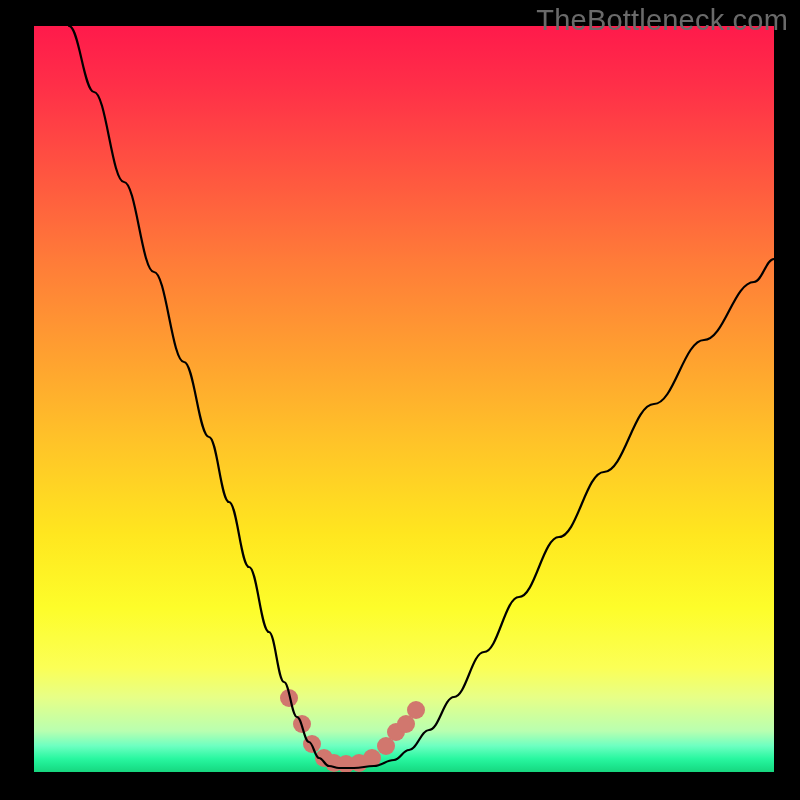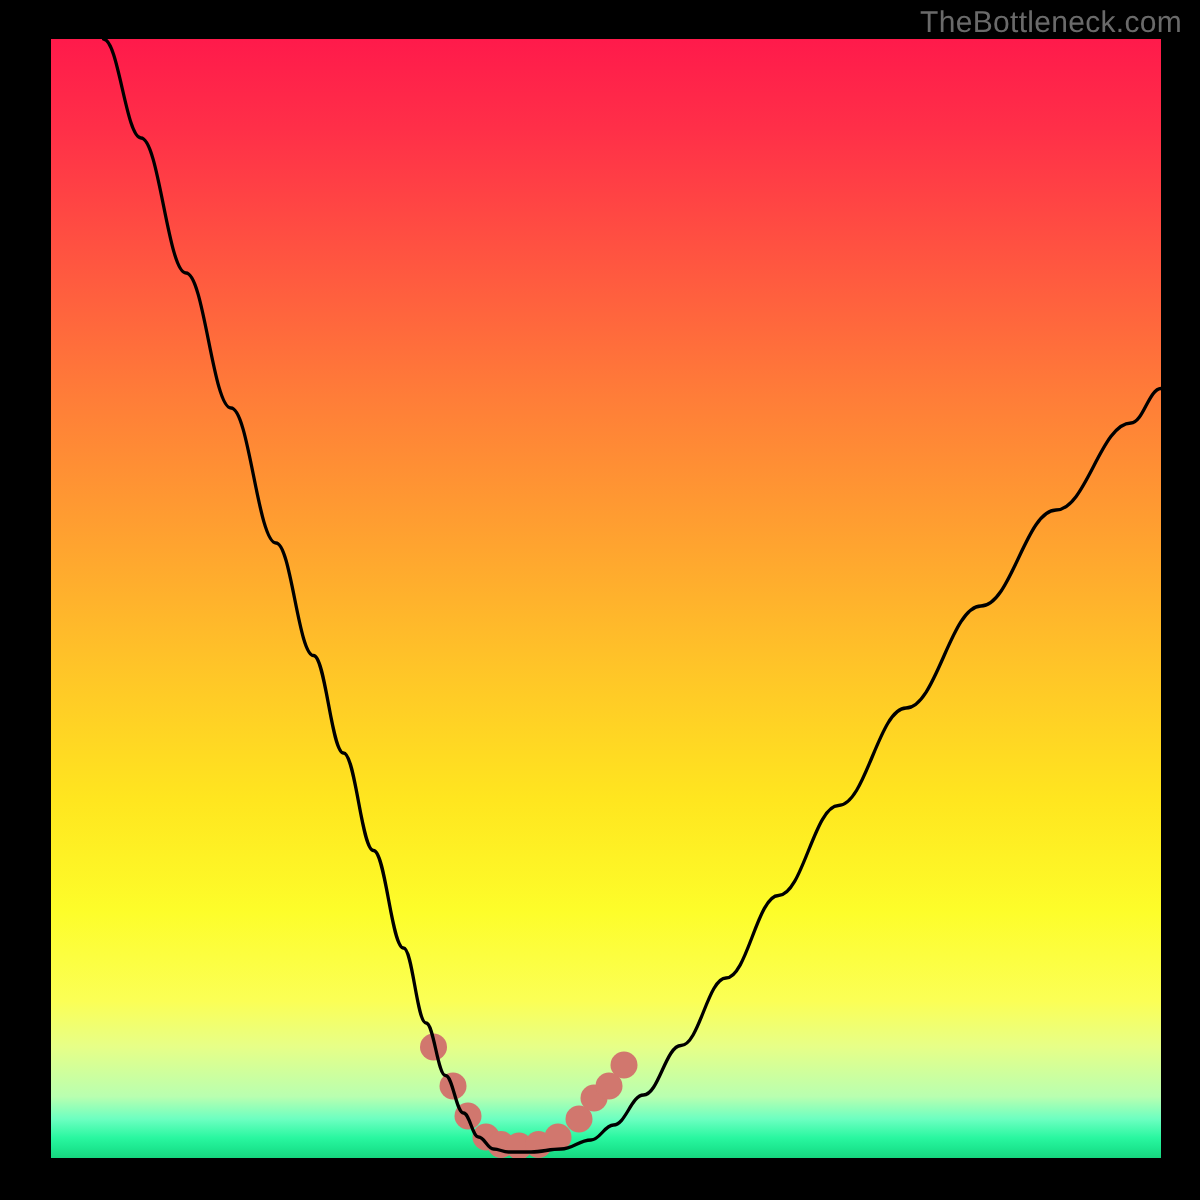--- a/index.html
+++ b/index.html
@@ -45,21 +45,21 @@
       #29f7a0 98.2%,
       #1de890 99.1%,
       #17d67f 100%
     );
   }
   .watermark {
     position: absolute;
     top: 4px;
     right: 12px;
     color: #6a6a6a;
-    font-size: 20px;
+    font-size: 29px;
     font-weight: 500;
     letter-spacing: 0.2px;
     user-select: none;
   }
   svg.curve {
     position: absolute;
     left: 0; top: 0;
     width: 100%;
     height: 100%;
   }

